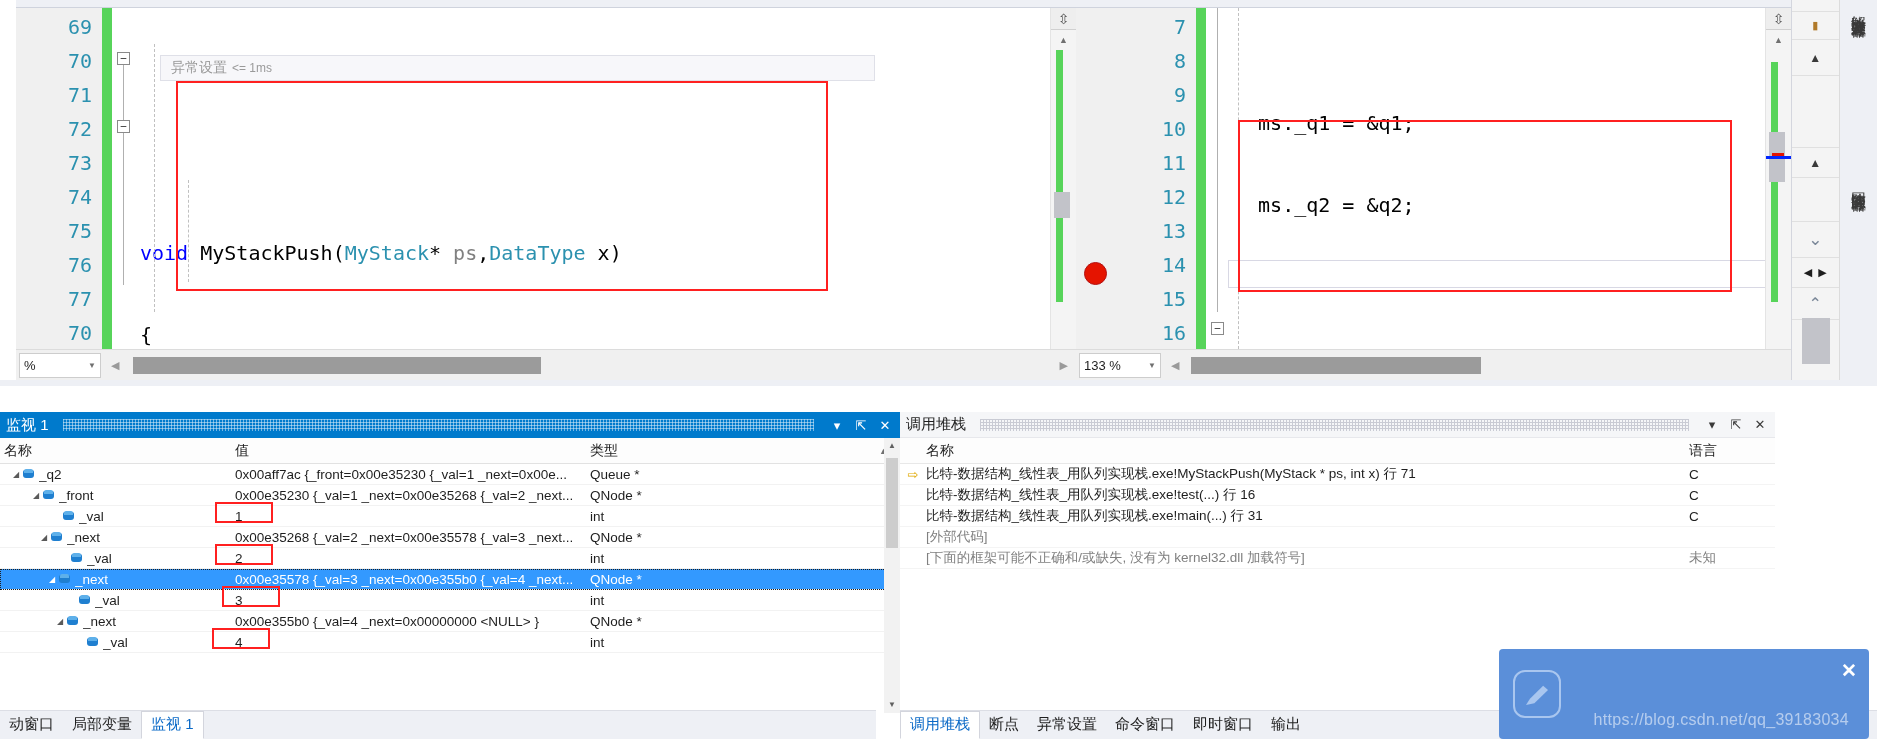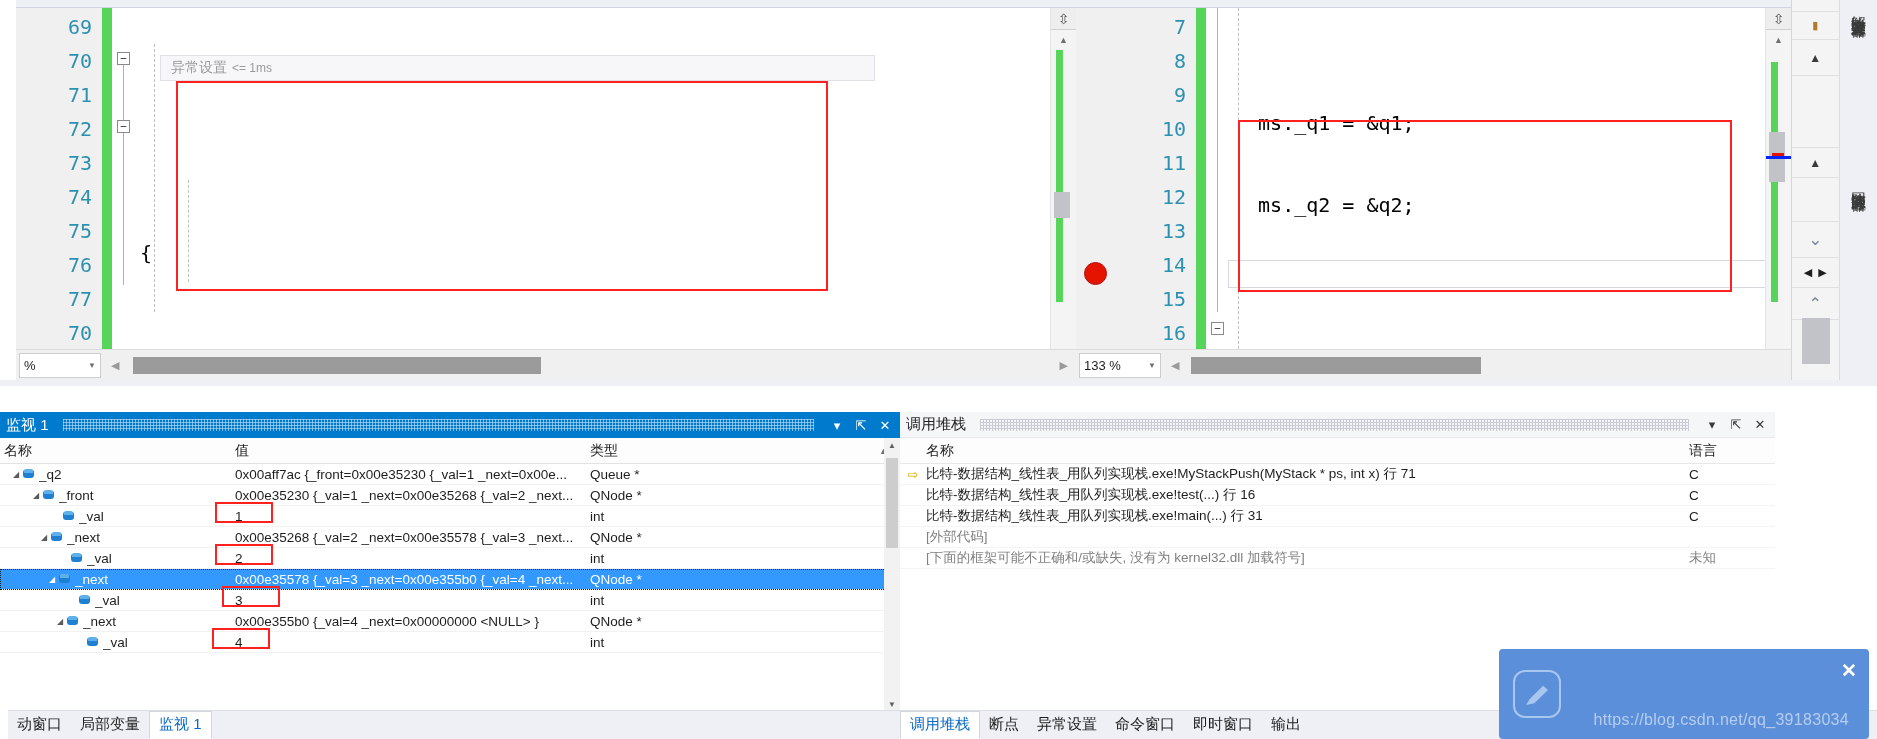--- a/index.html
+++ b/index.html
@@ -239,21 +239,21 @@
   .cs-row .cs-ptr { width: 26px; flex: 0 0 26px; text-align: center; color: #e0a800; font-size: 13px; }
   .cs-row .cs-nm { flex: 1 1 auto; white-space: nowrap; overflow: hidden; }
   .cs-row .cs-lg { width: 90px; flex: 0 0 90px; padding-left: 4px; }
   .cs-row.dim .cs-nm, .cs-row.dim .cs-lg { color: #808080; }
 
   
   .tabstrip {
     position: absolute; bottom: 0; height: 29px; display: flex; align-items: flex-end;
     background: #eef0f5; font-size: 15px;
   }
-  .tabstrip.left  { left: 8px; width: 1048px; border-top: 1px solid #dcdee5; }
+  .tabstrip.left  { left: 0; width: 876px; border-top: 1px solid #dcdee5; }
   .tabstrip.right { left: 900px; width: 977px; border-top: 1px solid #dcdee5; }
   .vtab {
     padding: 3px 9px 5px 9px; color: #1e1e1e; height: 28px;
     display: flex; align-items: center;
   }
   .vtab.active { background: #ffffff; color: #0a69c7; border: 1px solid #d3d5dd; border-bottom-color:#fff; }
 
   
   .hsplit { position: absolute; left: 0; top: 380px; width: 1877px; height: 6px; background: #eef0f5; }
 
@@ -317,20 +317,21 @@
           <div class="fold-vline" style="top:57px; height:220px;"></div>
           <div class="fold-box" style="top:112px;">−</div>
         </div>
 
         <div class="code-text">
           
           <div class="iguide" style="left:18px; top:36px; height:268px;"></div>
           <div class="iguide" style="left:52px; top:172px; height:102px;"></div>
 
           <span class="cl">&nbsp;</span>
+          <span class="cl"><span class="kw">void</span><span class="pln"> MyStackPush(</span><span class="typ">MyStack</span><span class="pln">* </span><span class="var">ps</span><span class="pln">,</span><span class="typ">DataType</span><span class="pln"> x)</span></span>
           <span class="cl"><span class="pln">{</span></span>
           
           
           
           
           
           
           
           
           

